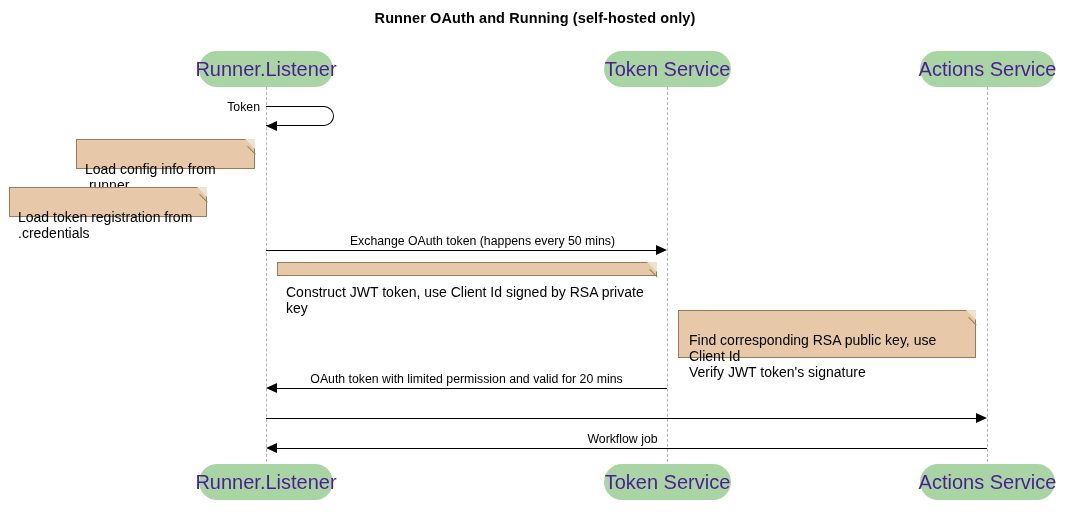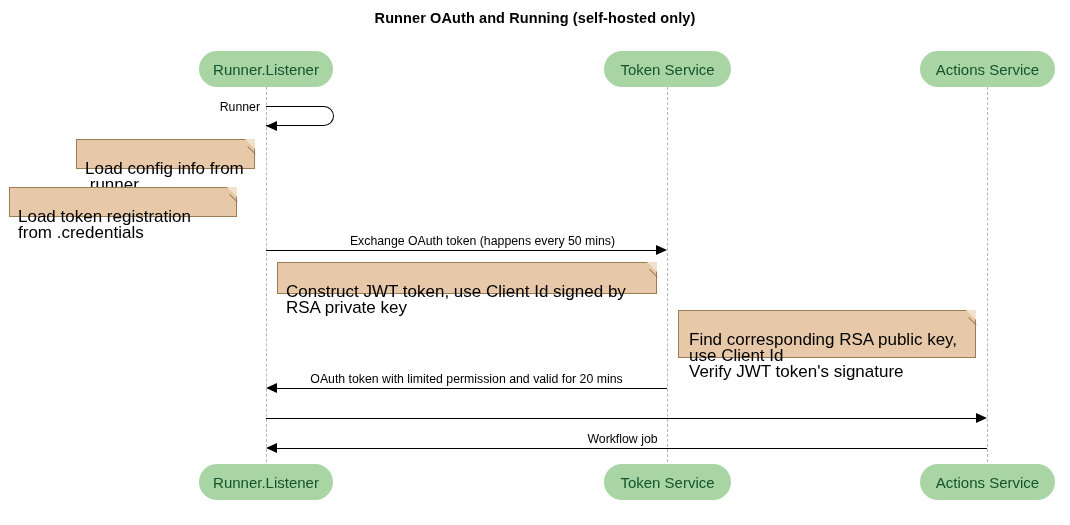--- a/index.html
+++ b/index.html
@@ -40,32 +40,32 @@
     position: absolute;
     height: 36px;
     background: #a9d5a4;
     border-radius: 18px;
     display: flex;
     align-items: center;
     justify-content: center;
     box-sizing: border-box;
   }
   .participant span {
-    font-size: 15px;
-    color: #14532d;
+    font-size: 20px;
+    color: #4c1d95;
     white-space: nowrap;
   }
   
   .note {
     position: absolute;
     background: #e7c9a9;
     border: 1px solid #9b7b53;
     box-sizing: border-box;
     padding: 5px 8px 6px 8px;
-    font-size: 17px;
+    font-size: 14px;
     color: #000000;
     line-height: 16px;
     white-space: pre-line;
   }
   .note .fold {
     position: absolute;
     top: -1px;
     right: -1px;
     width: 0;
     height: 0;
@@ -151,21 +151,21 @@
   <div class="participant" style="left:199px; top:464px; width:134px;">
     <span>Runner.Listener</span>
   </div>
   <div class="participant" style="left:604px; top:464px; width:127px;">
     <span>Token Service</span>
   </div>
   <div class="participant" style="left:920px; top:464px; width:135px;">
     <span>Actions Service</span>
   </div>
 
-  <div class="self-label" style="left:188px; top:100px; width:72px;">Runner</div>
+  <div class="self-label" style="left:188px; top:100px; width:72px;">Token</div>
   <div class="self-loop" style="left:266px; top:106px; width:68px; height:20px;"></div>
   <div class="arrowhead arrow-left" style="left:266px; top:121px;"></div>
 
   <div class="msg-label" style="left:282px; top:234px; width:401px;">Exchange OAuth token (happens every 50 mins)</div>
   <div class="msg-line" style="left:266px; top:250px; width:390px;"></div>
   <div class="arrowhead arrow-right" style="left:656px; top:245px;"></div>
 
   <div class="msg-label" style="left:266px; top:372px; width:401px;">OAuth token with limited permission and valid for 20 mins</div>
   <div class="msg-line" style="left:277px; top:388px; width:390px;"></div>
   <div class="arrowhead arrow-left" style="left:266px; top:383px;"></div>
@@ -176,27 +176,27 @@
   <div class="msg-label" style="left:262px; top:432px; width:721px;">Workflow job</div>
   <div class="msg-line" style="left:277px; top:448px; width:710px;"></div>
   <div class="arrowhead arrow-left" style="left:266px; top:443px;"></div>
 
   <div class="note" style="left:76px; top:139px; width:179px; height:30px;">
     <span>Load config info from .runner</span>
     <span class="fold"></span>
     <span class="fold-edge"></span>
   </div>
 
-  <div class="note" style="left:9px; top:187px; width:228px; height:30px;">
+  <div class="note" style="left:9px; top:187px; width:198px; height:30px;">
     <span>Load token registration from .credentials</span>
     <span class="fold"></span>
     <span class="fold-edge"></span>
   </div>
 
-  <div class="note" style="left:277px; top:262px; width:380px; height:32px;">
+  <div class="note" style="left:277px; top:262px; width:380px; height:14px;">
     <span>Construct JWT token, use Client Id signed by RSA private key</span>
     <span class="fold"></span>
     <span class="fold-edge"></span>
   </div>
 
   <div class="note" style="left:678px; top:310px; width:298px; height:48px;padding-left:10px;">
     <span>Find corresponding RSA public key, use Client Id
 Verify JWT token's signature</span>
     <span class="fold"></span>
     <span class="fold-edge"></span>

